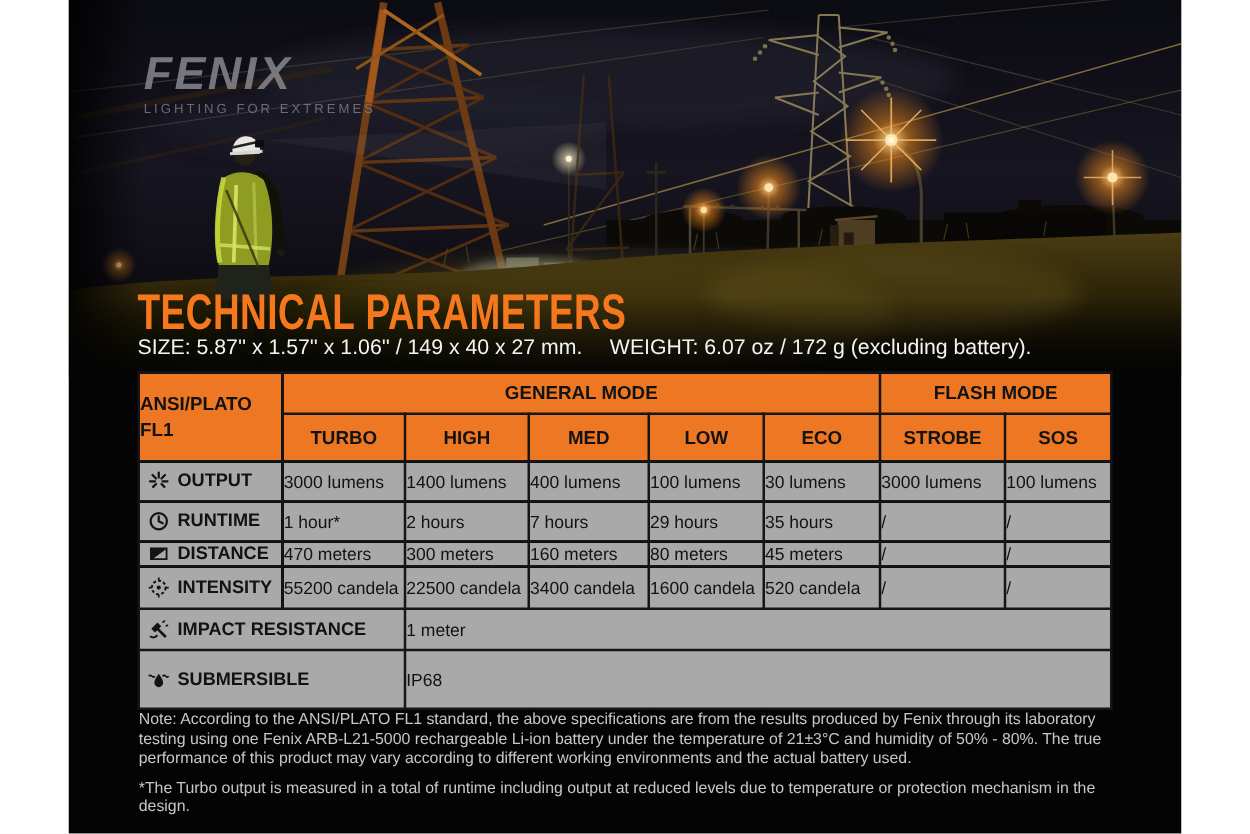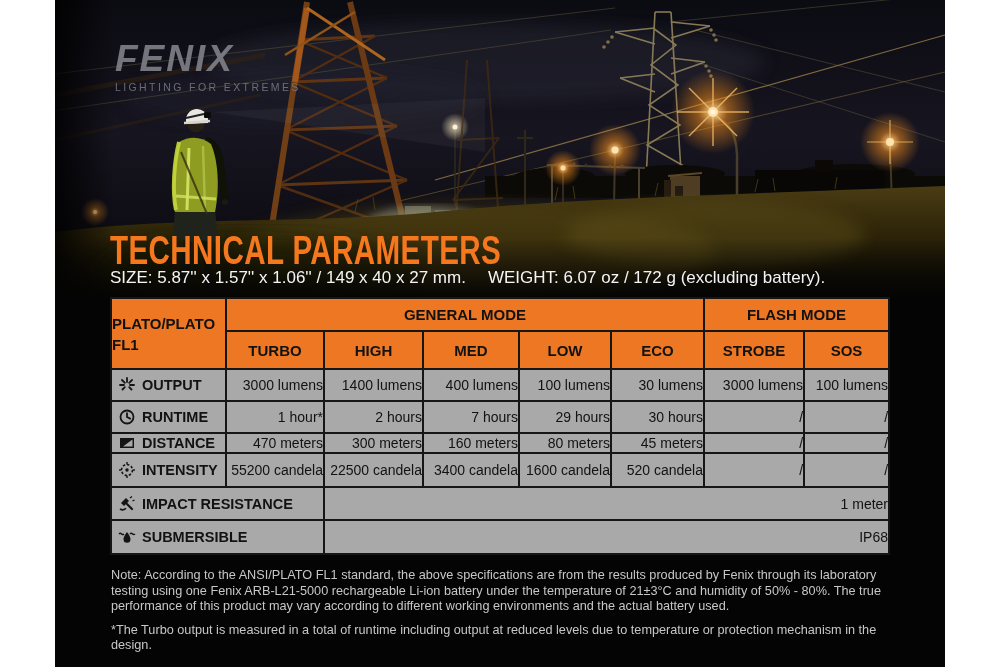--- a/index.html
+++ b/index.html
@@ -18,23 +18,23 @@
   .sizeline .gap{display:inline-block;width:22px;}
   table.spec{position:absolute;left:55px;top:297px;border-collapse:collapse;table-layout:fixed;
              width:778px;color:#121212;}
   table.spec th,table.spec td{border:2px solid #161616;padding:0;overflow:hidden;}
   thead th{background:#ed7723;font-size:15px;font-weight:bold;text-align:center;}
   th.corner{text-align:left;vertical-align:middle;padding-left:9px;font-size:15px;line-height:21px;}
   tbody th,tbody td{background:#a9a9a9;}
   tbody th.rowlabel{text-align:right;font-weight:bold;font-size:14.5px;}
   .lbl{display:flex;align-items:center;gap:6px;padding-left:6px;}
   .lbl svg{flex:0 0 auto;}
-  td.val{text-align:right;font-size:14px;}
+  td.val{text-align:left;font-size:14px;}
   tr.r1{height:33px}tr.r2{height:38px}tr.d1{height:32px}tr.d2{height:32px}
-  tr.d3{height:16px}tr.d4{height:34px}tr.d5{height:33px}tr.d6{height:34px}
+  tr.d3{height:16px}tr.d4{height:34px}tr.d5{height:33px}tr.d6{height:47px}
   .notes{position:absolute;left:56px;top:568px;width:786px;color:#c7c7c7;font-size:12.7px;line-height:15.6px;}
   .notes p{margin:0 0 8px 0;}
 </style>
 </head>
 <body>
 
 <div class="page">
   <div class="block">
 
     <div class="photo">
@@ -272,21 +272,21 @@
           <col style="width:99px">
           <col style="width:96px">
         <col style="width:92px">
           <col style="width:93px">
           <col style="width:100px">
           <col style="width:85px">
       </colgroup>
       <thead>
         <tr class="r1">
           <th class="corner" rowspan="2">
-            <div>PLATO/PLATO</div>
+            <div>ANSI/PLATO</div>
             <div>FL1</div>
           </th>
           <th colspan="5">GENERAL MODE</th>
           <th colspan="2">FLASH MODE</th>
         </tr>
         <tr class="r2">
           <th>TURBO</th>
           <th>HIGH</th>
           <th>MED</th>
           <th>LOW</th>
@@ -328,21 +328,21 @@
               <circle cx="9" cy="9" r="6.5" fill="none" stroke="#141414" stroke-width="1.8"></circle>
               <path d="M9,5.2 L9,9 L12.2,10.6" fill="none" stroke="#141414" stroke-width="1.8" stroke-linecap="round"></path>
                 </svg>
             <span>RUNTIME</span>
               </div>
             </th>
           <td class="val">1 hour*</td>
           <td class="val">2 hours</td>
           <td class="val">7 hours</td>
           <td class="val">29 hours</td>
-          <td class="val">30 hours</td>
+          <td class="val">35 hours</td>
           <td class="val">/</td>
           <td class="val">/</td>
         </tr>
         <tr class="d3">
           <th class="rowlabel">
               <div class="lbl">
             <svg width="18" height="18" viewBox="0 0 18 18">
               <rect x="2" y="4" width="14" height="10" fill="#141414"></rect>
               <polygon points="5,12.5 14.5,5.5 14.5,12.5" fill="#a9a9a9"></polygon>
                 </svg>

